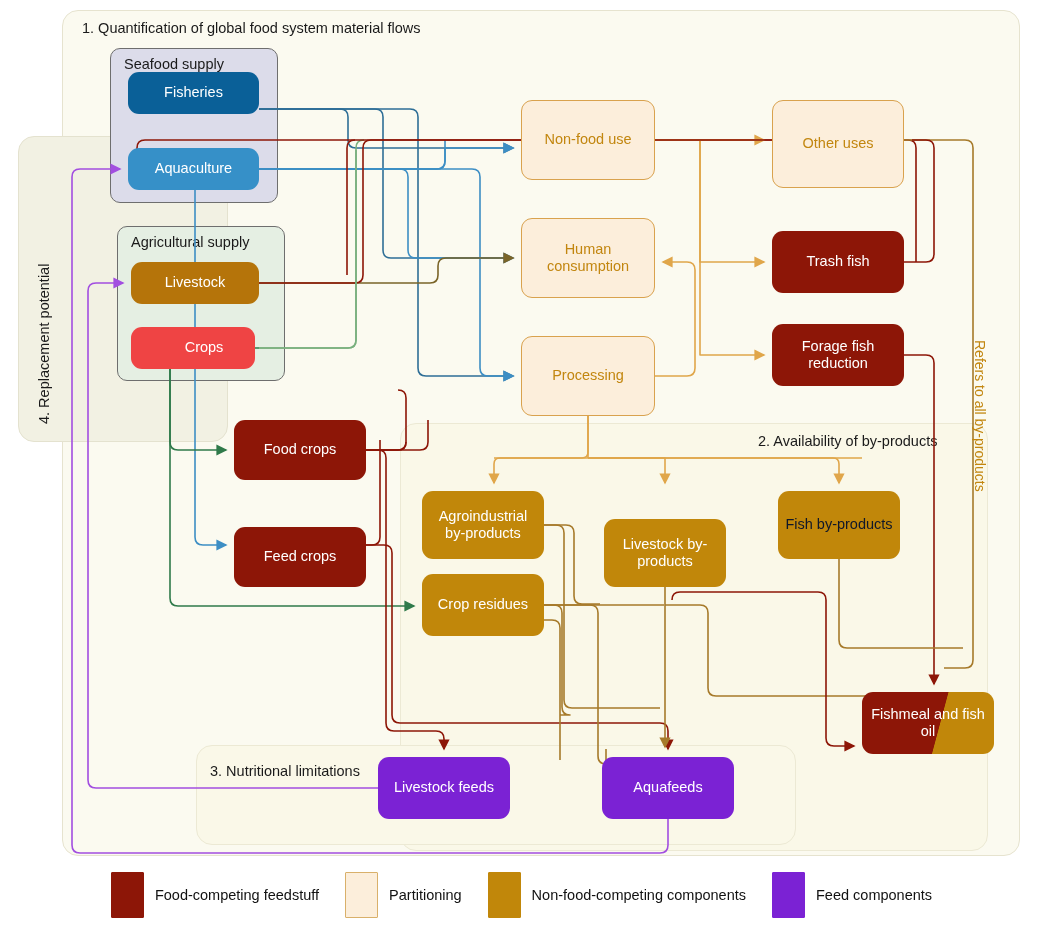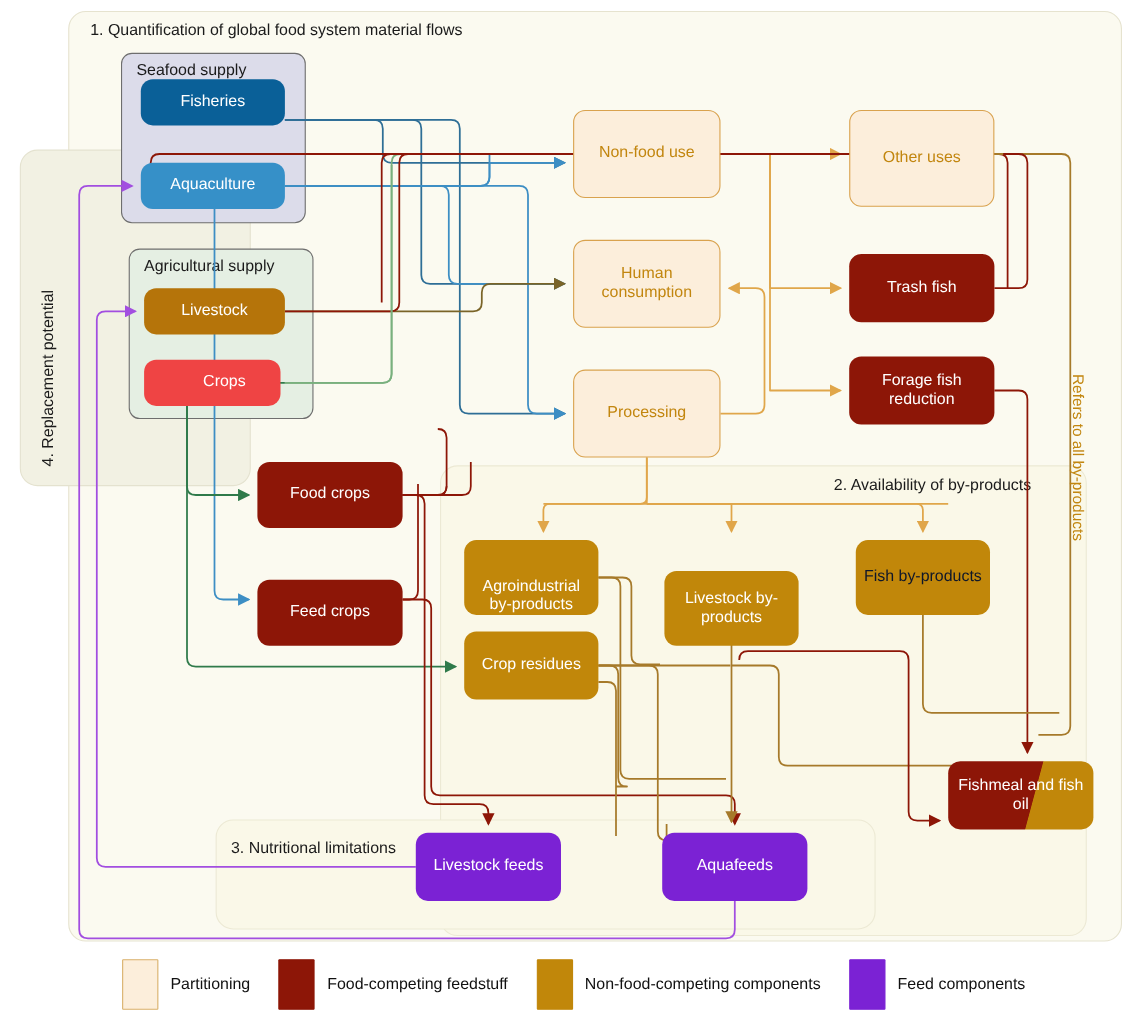--- a/index.html
+++ b/index.html
@@ -183,21 +183,21 @@
       </div>
       <div class="node" style="left: 772px; top: 324px; width: 132px; height: 62px; background: rgb(141, 22, 7); color: rgb(255, 255, 255);">
         <span style="padding: 0px 6px; display: block;">Forage fish reduction</span>
       </div>
       <div class="node" style="left: 234px; top: 420px; width: 132px; height: 60px; background: rgb(141, 22, 7); color: rgb(255, 255, 255);">
         <span style="padding: 0px 6px; display: block;">Food crops</span>
       </div>
       <div class="node" style="left: 234px; top: 515px; width: 132px; height: 60px; background: rgb(141, 22, 7); color: rgb(255, 255, 255); margin-top: 12px;">
         <span style="padding: 0px 6px; display: block;">Feed crops</span>
       </div>
-      <div class="node" style="left: 422px; top: 491px; width: 122px; height: 68px; background: rgb(193, 135, 10); color: rgb(255, 255, 255); align-items: flex-end;">
+      <div class="node" style="left: 422px; top: 491px; width: 122px; height: 68px; background: rgb(193, 135, 10); color: rgb(255, 255, 255);">
         <span style="padding: 0px 6px; display: block;">Agroindustrial by-products</span>
       </div>
       <div class="node" style="left: 604px; top: 491px; width: 122px; height: 68px; background: rgb(193, 135, 10); color: rgb(255, 255, 255); margin-top: 28px;">
         <span style="padding: 0px 6px; display: block;">Livestock by-products</span>
       </div>
       <div class="node" style="left: 778px; top: 491px; width: 122px; height: 68px; background: rgb(193, 135, 10); color: #0f172a;">
         <span style="padding: 0px 6px; display: block;">Fish by-products</span>
       </div>
       <div class="node" style="left: 422px; top: 574px; width: 122px; height: 62px; background: rgb(193, 135, 10); color: rgb(255, 255, 255);">
         <span style="padding: 0px 6px; display: block;">Crop residues</span>
@@ -210,28 +210,28 @@
       </div>
       <div class="node" style="left: 602px; top: 757px; width: 132px; height: 62px; background: rgb(123, 34, 212); color: rgb(255, 255, 255);">
         <span style="padding: 0px 6px; display: block;">Aquafeeds</span>
       </div>
     </div>
 
   <div class="vlabel" id="refers-note" style="left: 988px; top: 340px; color: rgb(194, 134, 15); font-size: 14px; transform: rotate(90deg); transform-origin: 0px 0px;"><span>Refers to all by-products</span></div>
 
   <div class="legend" id="legend-root">
       <div class="lg-item">
+        <div class="lg-sw" style="background: rgb(141, 22, 7); border: 1px solid rgb(141, 22, 7);"></div>
+        <div class="lg-tx">Food-competing feedstuff</div>
+      </div>
+      <div class="lg-item">
         <div class="lg-sw" style="background: rgb(252, 238, 219); border: 1px solid rgb(217, 176, 106);"></div>
         <div class="lg-tx">Partitioning</div>
       </div>
       <div class="lg-item">
-        <div class="lg-sw" style="background: rgb(141, 22, 7); border: 1px solid rgb(141, 22, 7);"></div>
-        <div class="lg-tx">Food-competing feedstuff</div>
-      </div>
-      <div class="lg-item">
         <div class="lg-sw" style="background: rgb(193, 135, 10); border: 1px solid rgb(193, 135, 10);"></div>
         <div class="lg-tx">Non-food-competing components</div>
       </div>
       <div class="lg-item">
         <div class="lg-sw" style="background: rgb(123, 34, 212); border: 1px solid rgb(123, 34, 212);"></div>
         <div class="lg-tx">Feed components</div>
       </div>
     </div>
 </div>
 

